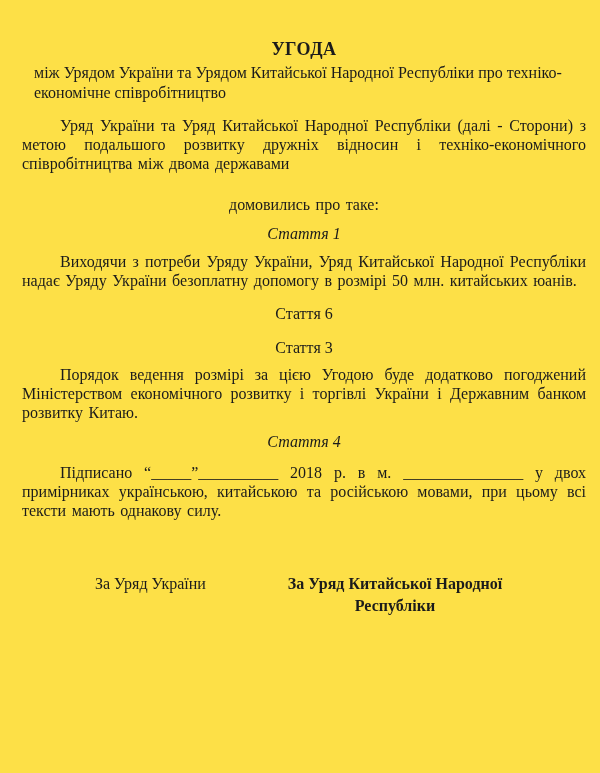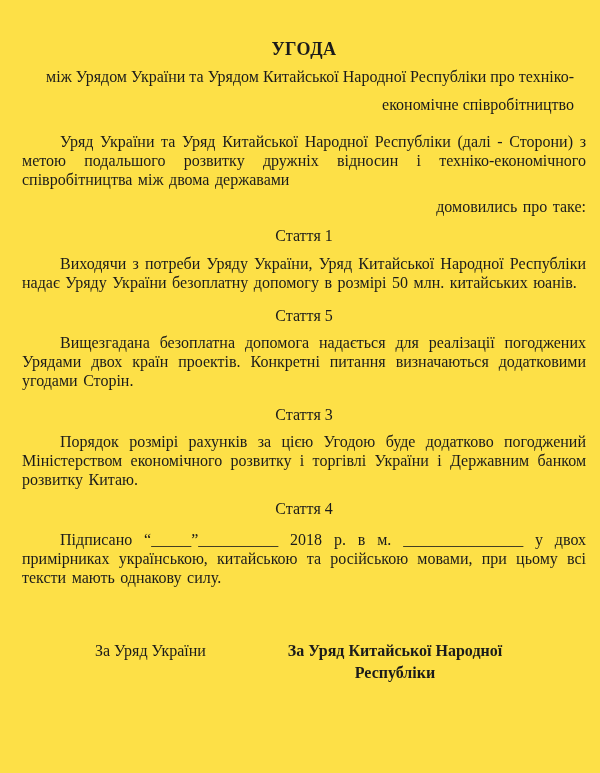--- a/index.html
+++ b/index.html
@@ -22,45 +22,45 @@
   }
   .doc-title {
     text-align: center;
     font-weight: bold;
     font-size: 18px;
     line-height: 22px;
     letter-spacing: 0.5px;
     margin: 0 0 3px 0;
   }
   .doc-subtitle {
-    text-align: right;
-    line-height: 28px;
+    text-align: left;
+    line-height: 20px;
     margin: 0 auto 13px auto;
     max-width: 540px;
   }
   .para {
     text-align: justify;
     word-spacing: 1.5px;
     margin: 0;
   }
   .indent {
     text-indent: 38px;
   }
   .preamble {
     margin-top: 0;
   }
   .agreement-clause {
-    margin-top: 8px;
-    text-align: right;
+    margin-top: 22px;
+    text-align: center;
   }
   .article-heading {
     text-align: center;
     margin: 0;
   }
-  .mt10 { margin-top: 10px; }
+  .mt10 { margin-top: 10px; font-style: italic; }
   .mt14 { margin-top: 14px; }
   .mt15 { margin-top: 15px; }
   .mb9  { margin-bottom: 9px; }
   .mb8  { margin-bottom: 8px; }
   .mb11 { margin-bottom: 11px; }
   .signing-clause {
     margin-top: 12px;
   }
   .signatures {
     display: flex;
@@ -92,27 +92,26 @@
   <p class="para indent preamble">Уряд України та Уряд Китайської Народної Республіки (далі - Сторони) з метою подальшого розвитку дружніх відносин і техніко-економічного співробітництва між двома державами</p>
 
   <p class="para agreement-clause">домовились про таке:</p>
 
   <div>
     <div class="article-heading mt10 mb9">Стаття 1</div>
     <p class="para indent">Виходячи з потреби Уряду України, Уряд Китайської Народної Республіки надає Уряду України безоплатну допомогу в розмірі 50 млн. китайських юанів.</p>
   </div>
 
   <div>
-    <div class="article-heading mt14 mb8">Стаття 5</div>
-    <p class="para indent">Вищезгадана безоплатна допомога надається для реалізації погоджених Урядами двох країн проектів. Конкретні питання визначаються додатковими угодами Сторін.</p>
+    <div class="article-heading mt14 mb8">Стаття 6</div>
   </div>
 
   <div>
     <div class="article-heading mt15 mb8">Стаття 3</div>
-    <p class="para indent">Порядок розмірі рахунків за цією Угодою буде додатково погоджений Міністерством економічного розвитку і торгівлі України і Державним банком розвитку Китаю.</p>
+    <p class="para indent">Порядок ведення розмірі за цією Угодою буде додатково погоджений Міністерством економічного розвитку і торгівлі України і Державним банком розвитку Китаю.</p>
   </div>
 
   <div>
     <div class="article-heading mt10 mb11">Стаття 4</div>
   </div>
 
   <p class="para indent signing-clause">Підписано “_____”__________ 2018 р. в м. _______________ у двох примірниках українською, китайською та російською мовами, при цьому всі тексти мають однакову силу.</p>
 
   <div class="signatures">
     <div class="sig-left">За Уряд України</div>

